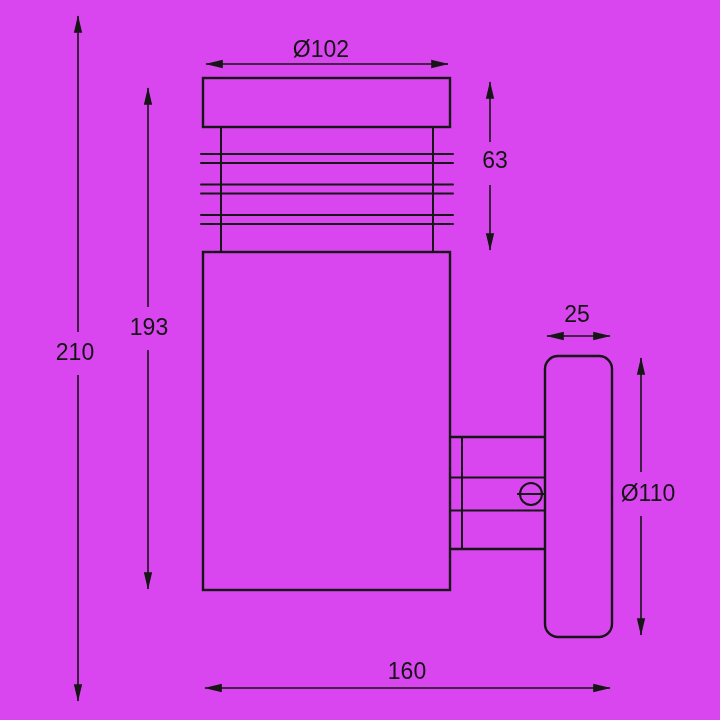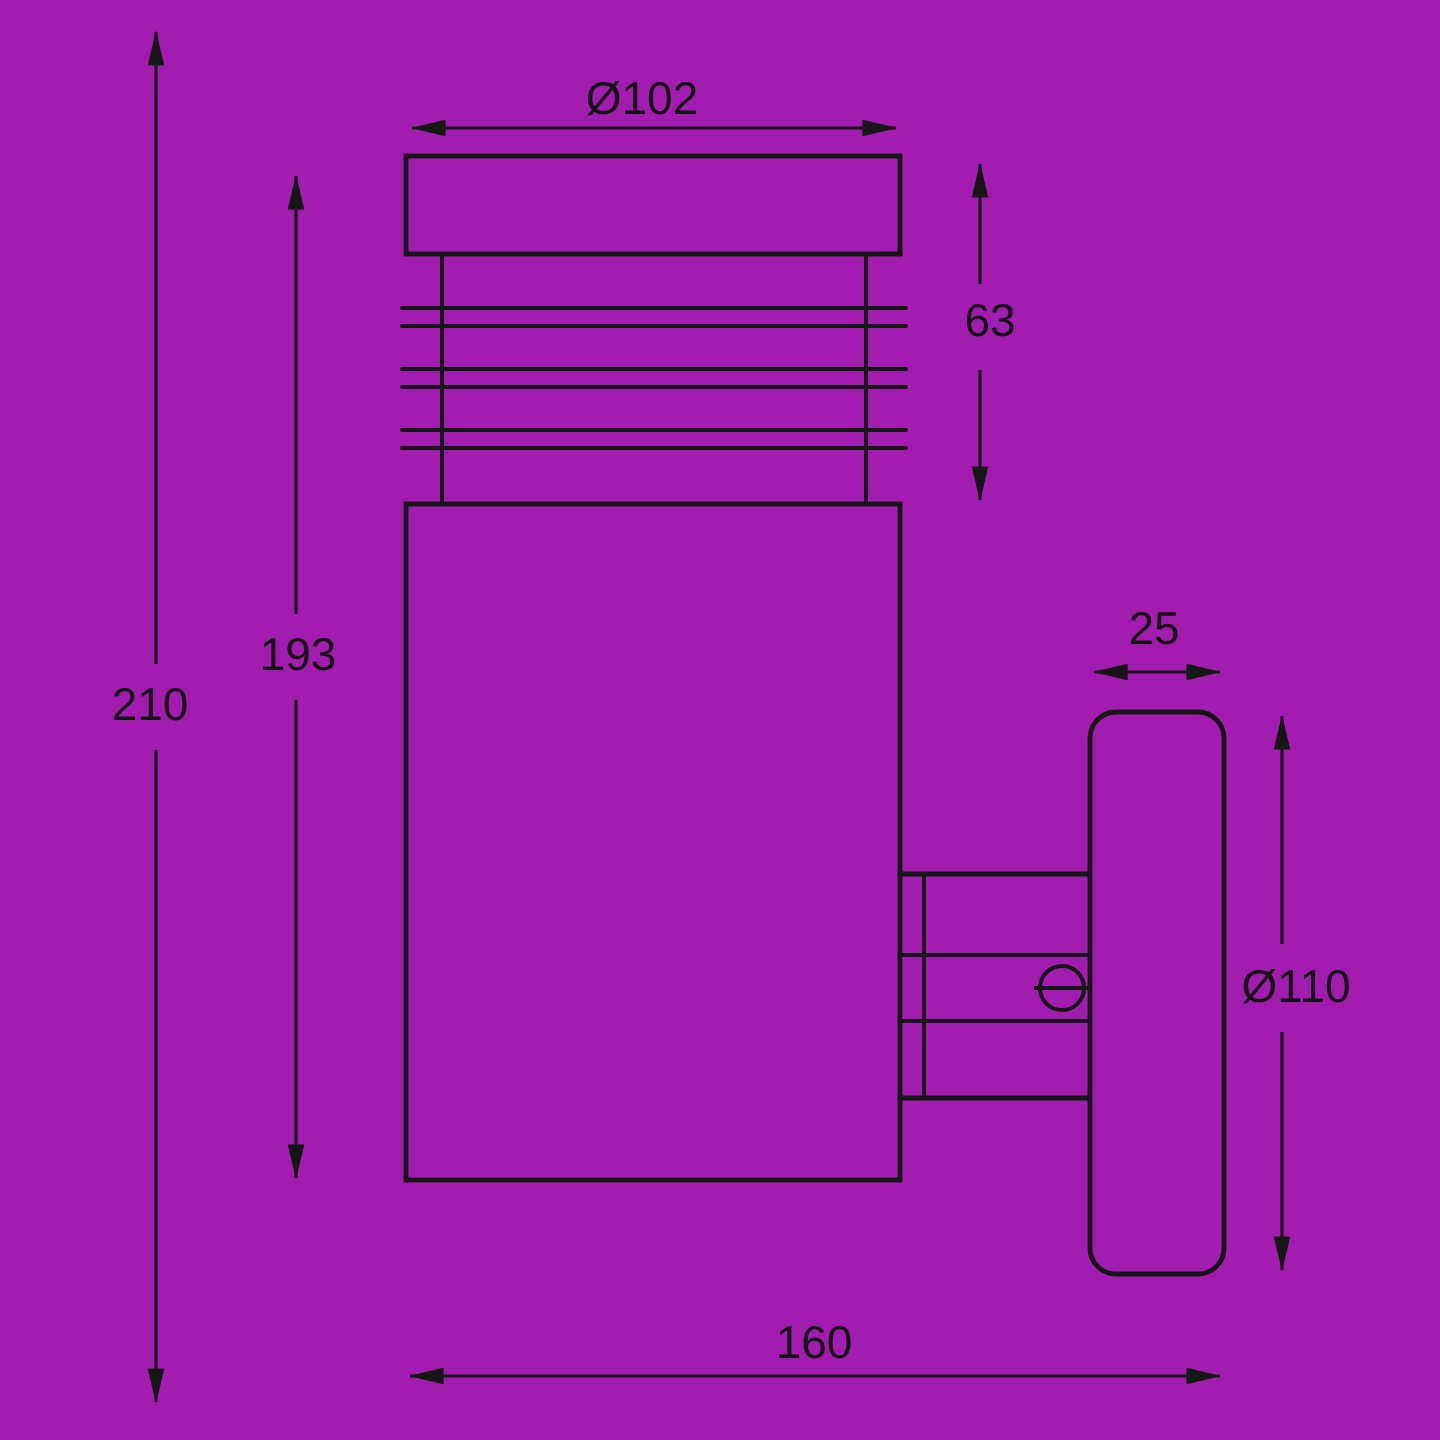--- a/index.html
+++ b/index.html
@@ -4,21 +4,21 @@
 <style>
   html, body {
     margin: 0;
     padding: 0;
     background: #ffffff;
   }
   .page {
     position: relative;
     width: 720px;
     height: 720px;
-    background: #a21caf;
+    background: #d946ef;
     overflow: hidden;
     font-family: "Liberation Sans", sans-serif;
   }
   svg text {
     font-family: "Liberation Sans", sans-serif;
     font-size: 23px;
     fill: #141414;
   }
   .outline {
     fill: none;

